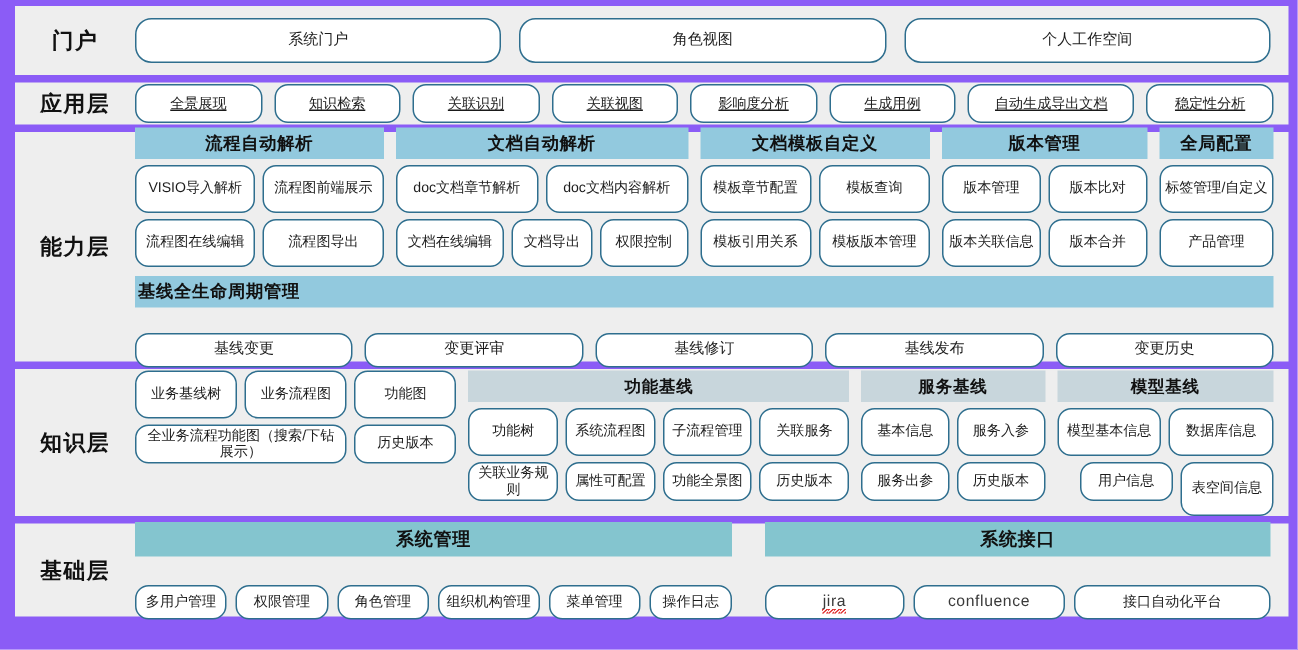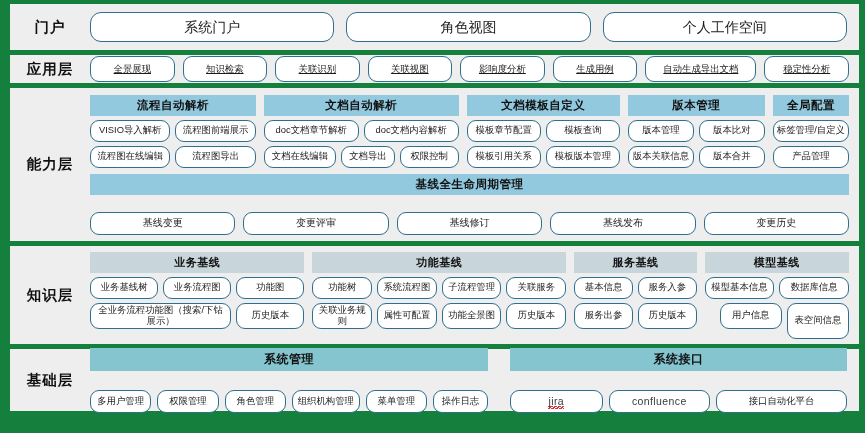--- a/index.html
+++ b/index.html
@@ -2,21 +2,21 @@
 <html><head>
 <meta charset="utf-8">
 <style>
   html,body{margin:0;padding:0;background:#ffffff;}
   body{
     width:865px;height:433px;overflow:hidden;
     font-family:"Liberation Sans","DejaVu Sans",sans-serif;
     color:#1a1a1a;
     -webkit-font-smoothing:antialiased;
   }
-  #root{position:relative;width:865px;height:433px;background:#15803d;box-sizing:border-box;padding:4px 6px 4px 10px;}
+  #root{position:relative;width:865px;height:433px;background:#8b5cf6;box-sizing:border-box;padding:4px 6px 4px 10px;}
 
   
   .row{
     display:flex;align-items:stretch;
     background:#eeeeee;
     margin-bottom:5px;
     box-sizing:border-box;
   }
   .row-label{
     width:80px;min-width:80px;
@@ -32,21 +32,21 @@
     background:#ffffff;
     display:flex;align-items:center;justify-content:center;
     text-align:center;
     font-size:9.4px;
     line-height:1.15;
     color:#1c1c1c;
     box-sizing:border-box;
     padding:2px 3px;
     white-space:normal;
   }
-  .pill.big{font-size:14px;border-radius:11px;}
+  .pill.big{font-size:10px;border-radius:11px;}
   .pill.lat{font-family:"Liberation Sans",sans-serif;font-size:10.5px;color:#3a3a3a;letter-spacing:.4px;}
 
   
   .portal-row .row-body{flex-direction:row;gap:12px;align-items:center;padding-right:12px;}
   .portal-row .pill{flex:1;height:30px;}
 
   
   .app-row .row-body{flex-direction:row;gap:8px;align-items:center;text-decoration:underline;}
   .app-row .pill{flex:1;height:26px;}
   .app-row .pill.w-wide{flex:1.35;}
@@ -58,26 +58,26 @@
     background:#92c9de;
     text-align:center;
     font-size:11.5px;font-weight:bold;color:#111;
     padding:3px 2px 3px;
     margin-bottom:4px;
     letter-spacing:.5px;
   }
   .group-head.grey{background:#c8d6dc;font-size:11px;}
   .group-rows{display:flex;flex-direction:column;gap:4px;}
   .grp-line{display:flex;gap:5px;}
-  .grp-line .pill{height:22px;flex:1;}
+  .grp-line .pill{height:32px;flex:1;}
 
   
   .band{margin-top:6px;}
   .band-head{
-    background:#92c9de;text-align:center;font-size:11.5px;font-weight:bold;color:#111;
+    background:#92c9de;font-size:11.5px;font-weight:bold;color:#111;
     padding:3px 2px;margin-bottom:17px;letter-spacing:.5px;
   }
   .band-row{display:flex;gap:8px;}
   .band-row .pill{flex:1;height:23px;font-size:10px;}
 
   
   .base-row .row-body{padding-right:12px;}
   .base-cols{display:flex;gap:22px;align-items:flex-start;}
   .base-col{display:flex;flex-direction:column;}
   .base-head{
@@ -212,21 +212,20 @@
 
     </div>
   </div>
 
   <div class="row know-row" style="height:98px;">
     <div class="row-label">知识层</div>
     <div class="row-body">
       <div class="groups">
 
         <div class="group" style="flex:2.45">
-          <div class="group-head grey">业务基线</div>
           <div class="group-rows">
             <div class="grp-line">
               <div class="pill">业务基线树</div>
               <div class="pill">业务流程图</div>
               <div class="pill">功能图</div>
             </div>
             <div class="grp-line">
               <div class="pill" style="flex:2.1;height:26px;">全业务流程功能图（搜索/下钻展示）</div>
               <div class="pill" style="flex:.95;height:26px;">历史版本</div>
             </div>

